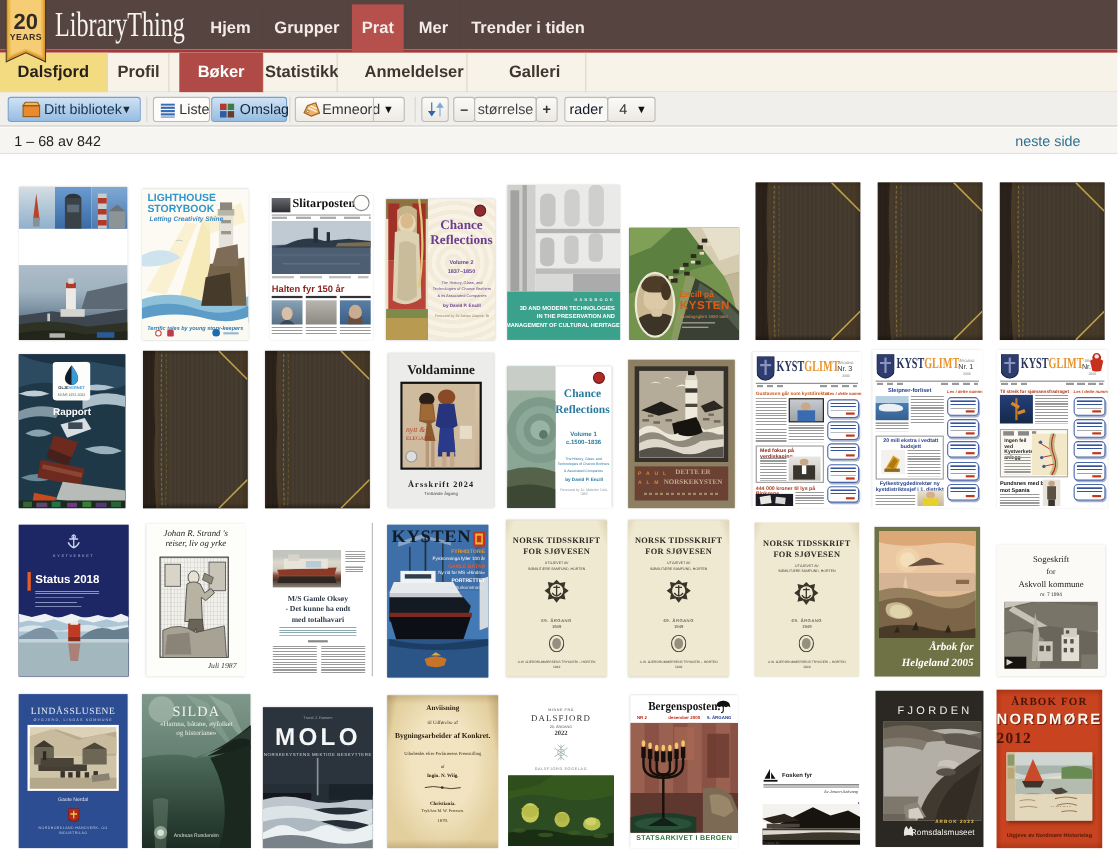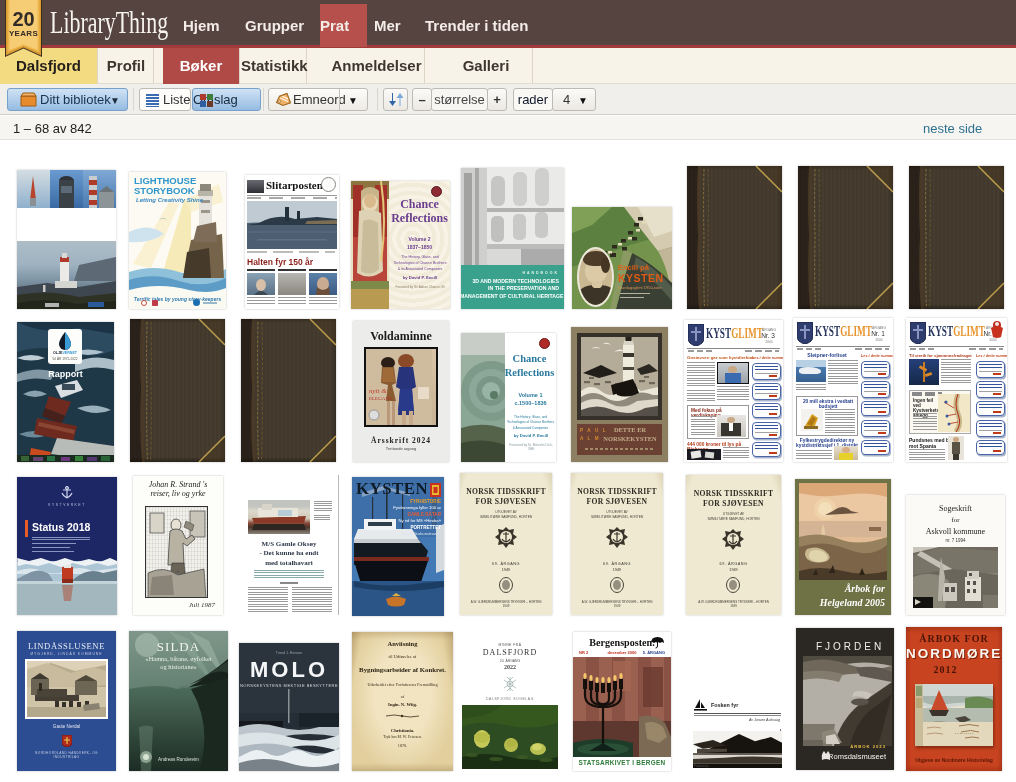--- a/index.html
+++ b/index.html
@@ -2,21 +2,21 @@
 <html><head><meta charset="utf-8">
 <style>
 *{margin:0;padding:0;box-sizing:border-box}
 html,body{width:1016px;height:782px;overflow:hidden}
 body{font-family:"Liberation Sans",sans-serif;background:#fff;position:relative}
 .abs{position:absolute}
 
 #hdr{left:0;top:0;width:1016px;height:45px;background:#564440}
 #redline{left:0;top:45px;width:1016px;height:3px;background:#a33a3a}
 #logo{left:50px;top:4px;color:#f7f4ee;font-family:"Liberation Serif",serif;font-size:32px;transform:scaleX(.685);transform-origin:0 0;white-space:nowrap}
-.nav{top:4px;height:43px;line-height:43px;color:#f3ece7;font-size:15px;font-weight:bold;text-align:left}
+.nav{top:4px;height:43px;line-height:43px;color:#f3ece7;font-size:15px;font-weight:bold;text-align:center}
 #prat{background:#b5504d}
 
 #badge{left:5px;top:0;width:37px;height:60px;z-index:5}
 
 #tabs{left:0;top:48px;width:1016px;height:36px;background:#f7f3e8;border-bottom:1px solid #e2ddd0}
 .tab{top:48px;height:36px;line-height:36px;text-align:center;font-size:15px;font-weight:bold;color:#3c362f;border-right:1px solid #ddd6c6}
 #tab0{background:#f2db80;color:#241f1a}
 #tab2{background:#b04a46;color:#fff}
 
 #tbar{left:0;top:84px;width:1016px;height:31px;background:#f1efeb;border-bottom:1px solid #cfcdc9}
@@ -79,21 +79,21 @@
     </svg>
   <span style="position:absolute;right:7px;top:1px;color:#1d2c3c;font-size:10px">▼</span></div>
 <div class="abs btn" style="left:139px;width:52px;background:#fdfcfb;text-align:left;padding-left:23px">Liste
   <svg style="position:absolute;left:6px;top:5px" width="13" height="13" viewBox="0 0 13 13">
       <rect x="0" y="0" width="13" height="2" fill="#3a6cb4"></rect>
       <rect x="0" y="3" width="13" height="2" fill="#3a6cb4"></rect>
       <rect x="0" y="6" width="13" height="2" fill="#3a6cb4"></rect>
       <rect x="0" y="9" width="13" height="2" fill="#3a6cb4"></rect>
       <rect x="0" y="12" width="13" height="1" fill="#3a6cb4"></rect>
     </svg></div>
-<div class="abs btn btnblue" style="left:192px;width:69px;text-align:left;color:#15293d">Omslag
+<div class="abs btn btnblue" style="left:192px;width:69px;text-align:left;padding-left:25px;color:#15293d">Omslag
   <svg style="position:absolute;left:7px;top:5px" width="13" height="13" viewBox="0 0 13 13">
       <rect x="0" y="0" width="6" height="6" fill="#b03a2e"></rect>
       <rect x="7" y="0" width="6" height="6" fill="#3f7d3a"></rect>
       <rect x="0" y="7" width="6" height="6" fill="#2f5d9e"></rect>
       <rect x="7" y="7" width="6" height="6" fill="#6e3a28"></rect>
     </svg></div>
 <div class="abs btn" style="left:268px;width:100px;background:linear-gradient(#fdfcfa,#eeebe4);text-align:left;padding-left:24px">Emneord
   <svg style="position:absolute;left:5px;top:4px" width="17" height="15" viewBox="0 0 17 15">
       <g transform="rotate(-20 8 7)">
         <path d="M2,7.5 L7,2.5 L15,2.5 L15,12.5 L7,12.5 Z" fill="#f0b269" stroke="#9c6420" stroke-width="1.1"></path>
@@ -1141,21 +1141,21 @@
 <div class="abs" style="right:8px;bottom:21px;color:#e8c048;font-weight:bold;font-size:4.2px;letter-spacing:1px">ÅRBOK 2023</div>
 <div class="abs" style="right:8px;bottom:9px;color:#f4f2ee;font-size:7.5px">Romsdalsmuseet</div>
 <svg class="abs" style="left:24px;bottom:9px" width="12" height="11" viewBox="0 0 12 11">
       <path d="M2,10 Q1,4 4,1 L6,4 L8,1 Q11,4 10,10 Q6,8 2,10 Z" fill="#e8e6e0"></path>
     </svg>
   </div>
 <div class="cv" style="left:906px;top:627px;width:96px;height:144px;background:#c8431f">
 <div class="abs" style="left:0;top:0;width:96px;height:144px;background:linear-gradient(rgba(120,30,10,.35) 0,rgba(0,0,0,0) 6px),linear-gradient(to top,rgba(120,30,10,.3) 0,rgba(0,0,0,0) 6px),linear-gradient(90deg,rgba(120,30,10,.3) 0,rgba(0,0,0,0) 5px),linear-gradient(-90deg,rgba(120,30,10,.3) 0,rgba(0,0,0,0) 5px)"></div>
 <div class="abs" style="left:0;top:6px;width:96px;text-align:center;color:#4a1408;font-family:'Liberation Serif',serif;font-weight:bold;font-size:10px;letter-spacing:1px">ÅRBOK FOR</div>
 <div class="abs" style="left:0;top:19px;width:96px;text-align:center;color:#fdf8f2;font-weight:bold;font-size:13.5px;letter-spacing:2px;text-shadow:1px 1px 0 #7a1e08">NORDMØRE</div>
-<div class="abs" style="left:0;top:37px;width:79px;text-align:center;color:#4a1408;font-family:'Liberation Serif',serif;font-weight:bold;font-size:10px;letter-spacing:1px">2012</div>
+<div class="abs" style="left:0;top:37px;width:79px;color:#4a1408;font-family:'Liberation Serif',serif;font-weight:bold;font-size:14px;letter-spacing:1px">2012</div>
 <div class="abs" style="left:9px;top:57px;width:78px;height:62px;background:#ece4d2;box-shadow:1px 2px 3px rgba(60,10,0,.5)">
 <svg class="abs" style="left:0;top:0" width="78" height="62">
  <rect width="78" height="62" fill="#e8e0cc"></rect>
  <rect x="0" y="0" width="8" height="62" fill="#c9bc9a"></rect>
  <rect x="1" y="2" width="6" height="10" fill="#8a9a6a"></rect>
  <rect x="1" y="14" width="6" height="10" fill="#b8a878"></rect>
  <path d="M8,0 h70 v26 q-24,-8 -46,-2 q-14,3 -24,-2 Z" fill="#cfd6d2"></path>
  <path d="M8,12 h70 v10 q-24,-6 -46,-2 q-14,3 -24,-2 Z" fill="#a8b4ac"></path>
  <path d="M50,14 q16,-4 28,2 v14 l-28,-6 Z" fill="#6a8a54"></path>
  <path d="M8,24 h70 v14 H8 Z" fill="#b4bcb0"></path>

